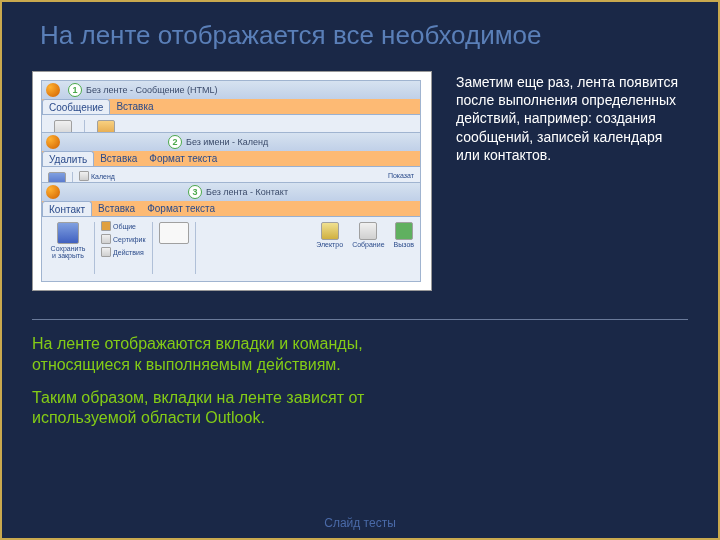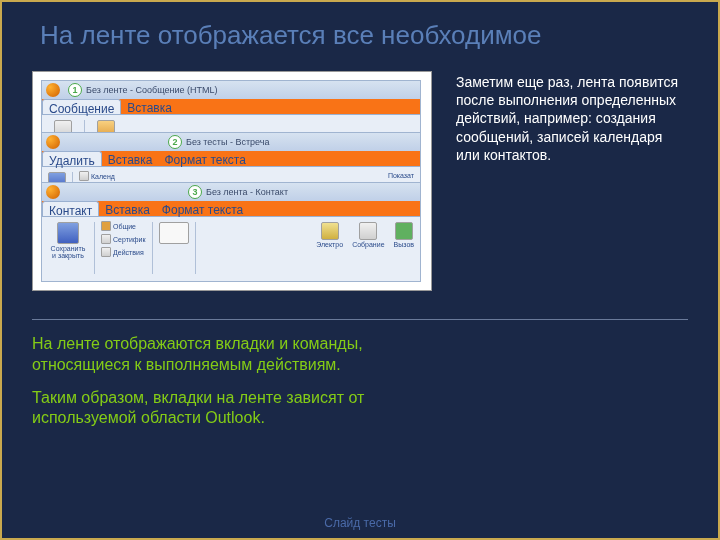--- a/index.html
+++ b/index.html
@@ -66,22 +66,22 @@
     display: inline-flex;
     align-items: center;
     justify-content: center;
     background: #fff;
     margin: 0 4px;
   }
   .badge3 { border-color: #4aa84a; color: #4aa84a; }
   .tabs {
     height: 16px;
     display: flex;
-    font-size: 12px;
-    background: #f97316;
+    font-size: 10px;
+    background: #fdba74;
     border-bottom: 1px solid #9ab0d0;
   }
   .tab {
     padding: 2px 6px;
     color: #2a4a8a;
   }
   .tab.active {
     background: #e8eef7;
     border: 1px solid #9ab0d0;
     border-bottom: none;
@@ -180,21 +180,21 @@
           <span>Буфер об</span>
         </div>
       </div>
     </div>
 
     <div class="ribbon ribbon2">
       <div class="titlebar">
         <span class="office-btn"></span>
         <span style="flex:0 0 100px"></span>
         <span class="badge">2</span>
-        <span>Без тесты - Встреча</span>
+        <span>Без имени - Календ</span>
       </div>
       <div class="tabs">
         <div class="tab active">Удалить</div>
         <div class="tab">Вставка</div>
         <div class="tab">Формат текста</div>
       </div>
       <div class="ribbon-body">
         <div class="rbtn">
           <span class="icon-sq" style="background:linear-gradient(#80a0e0,#4060c0)"></span>
         </div>

